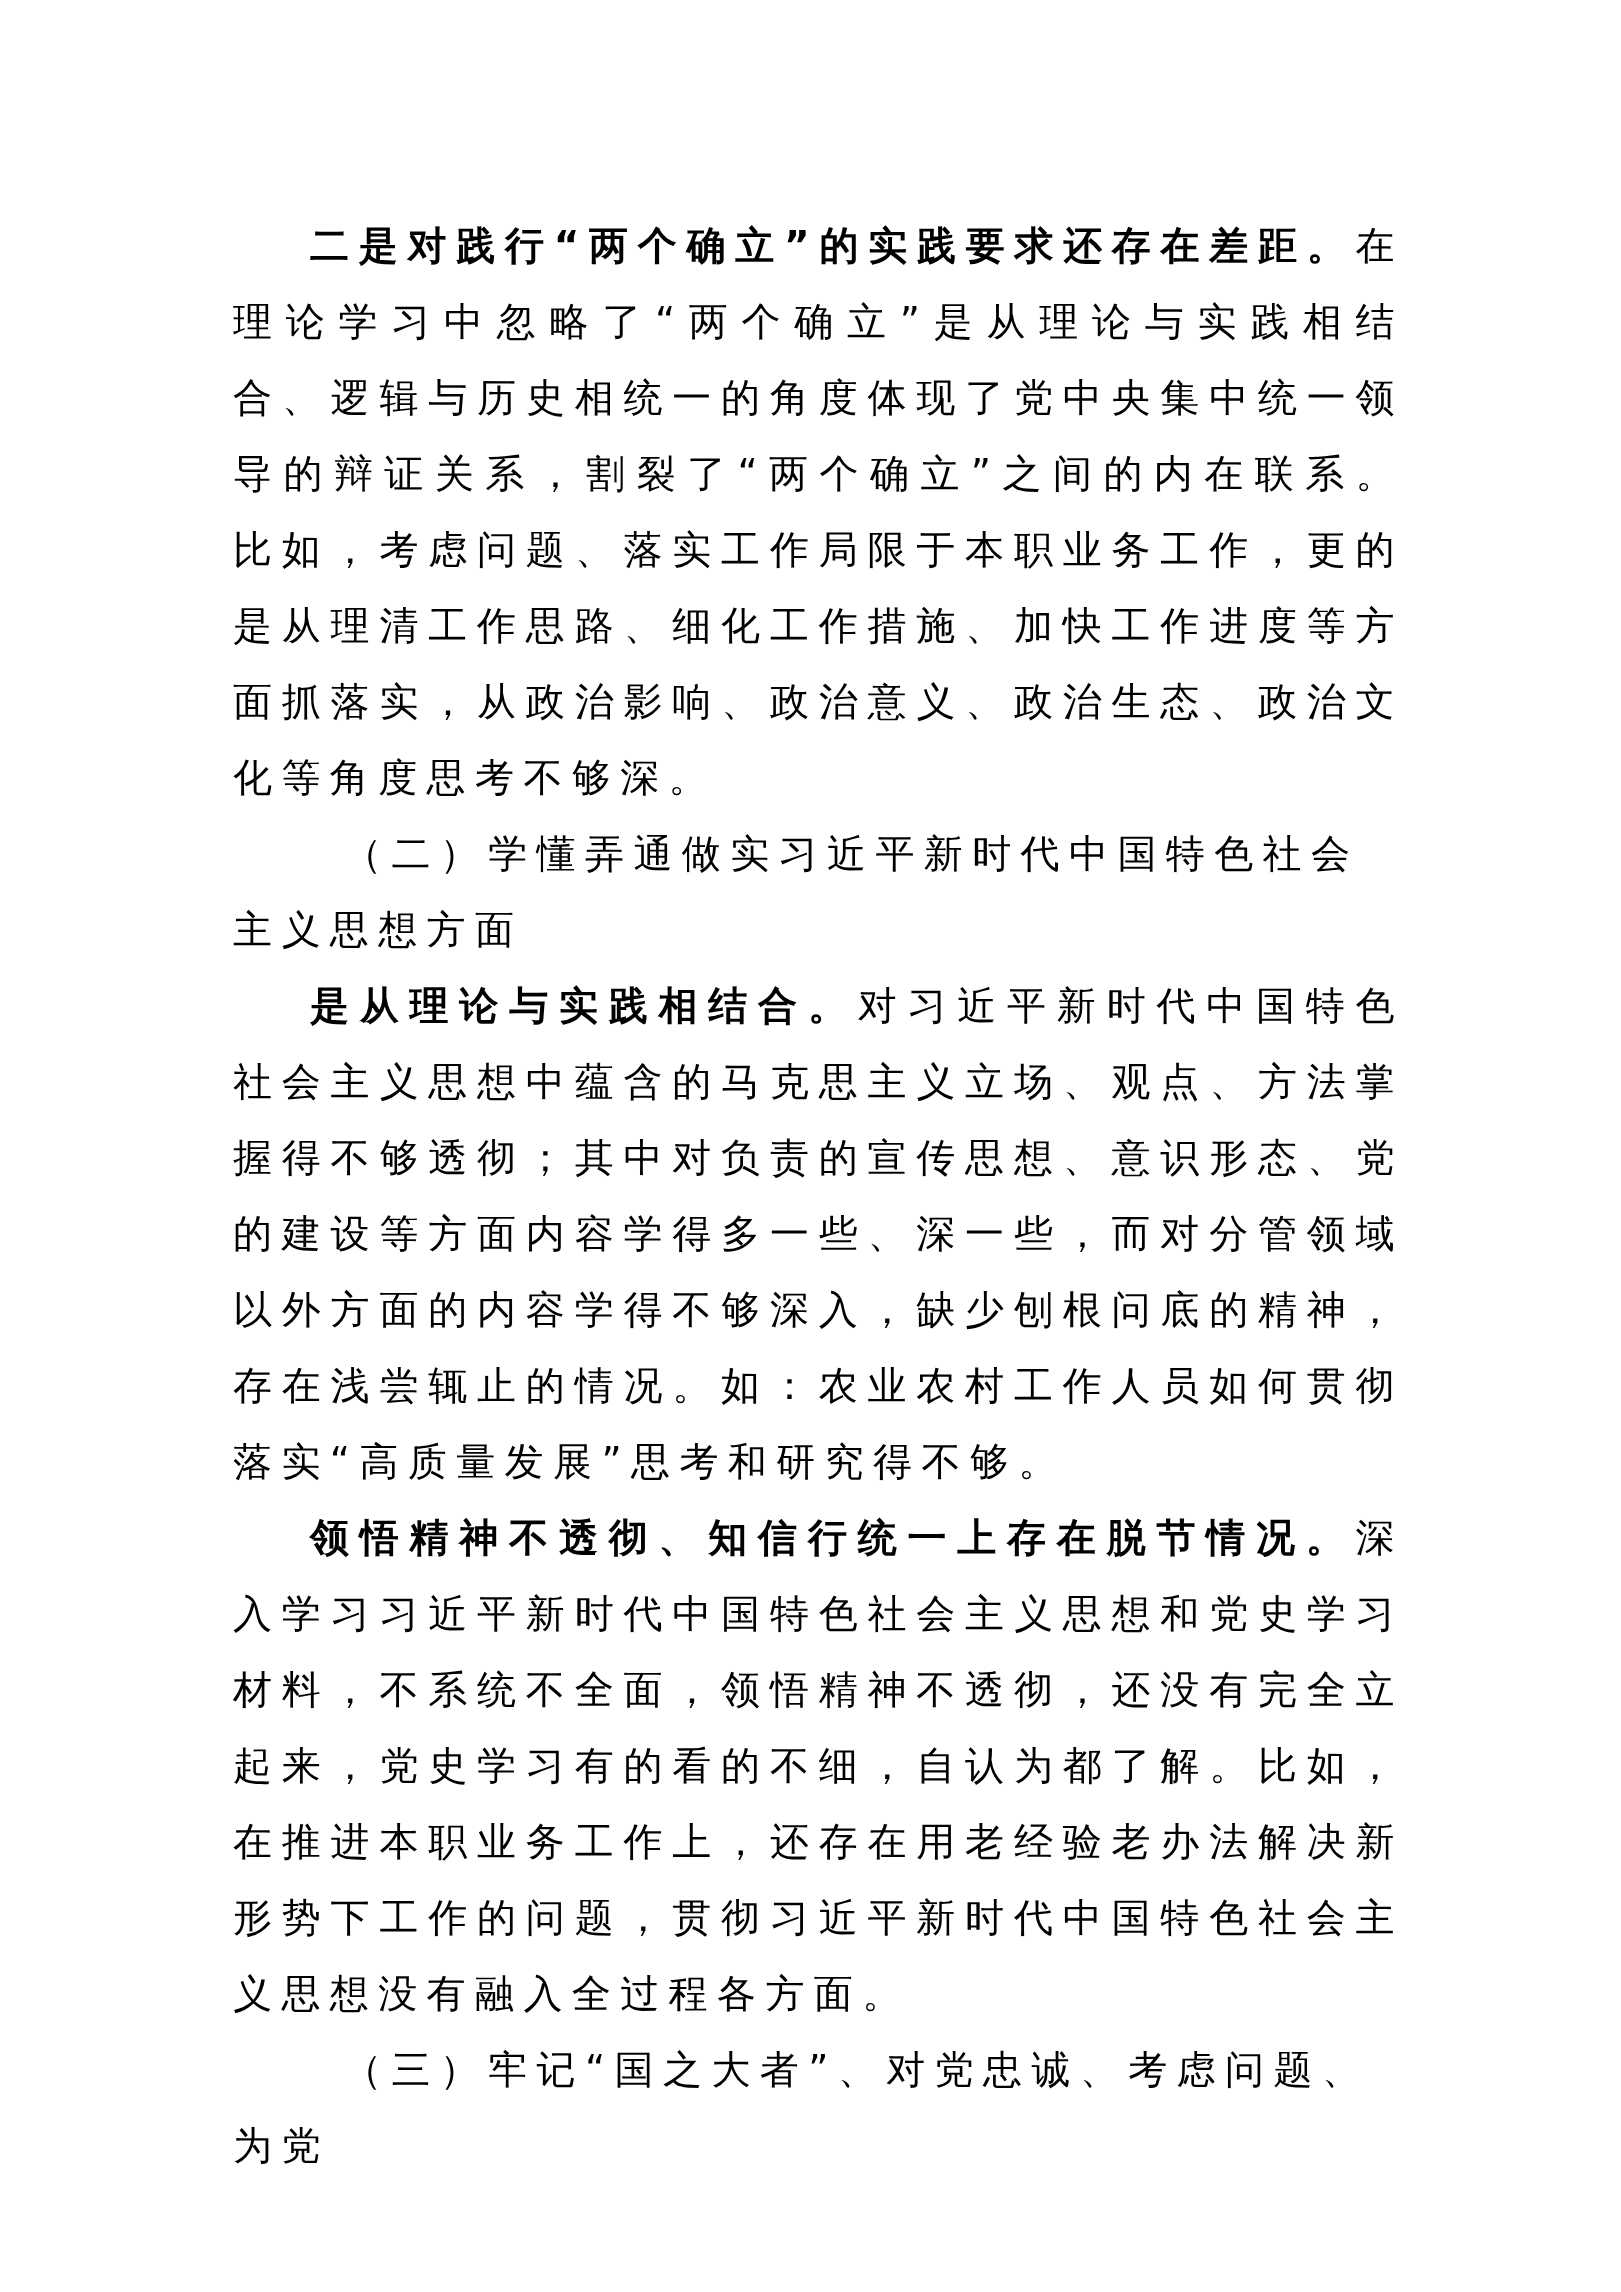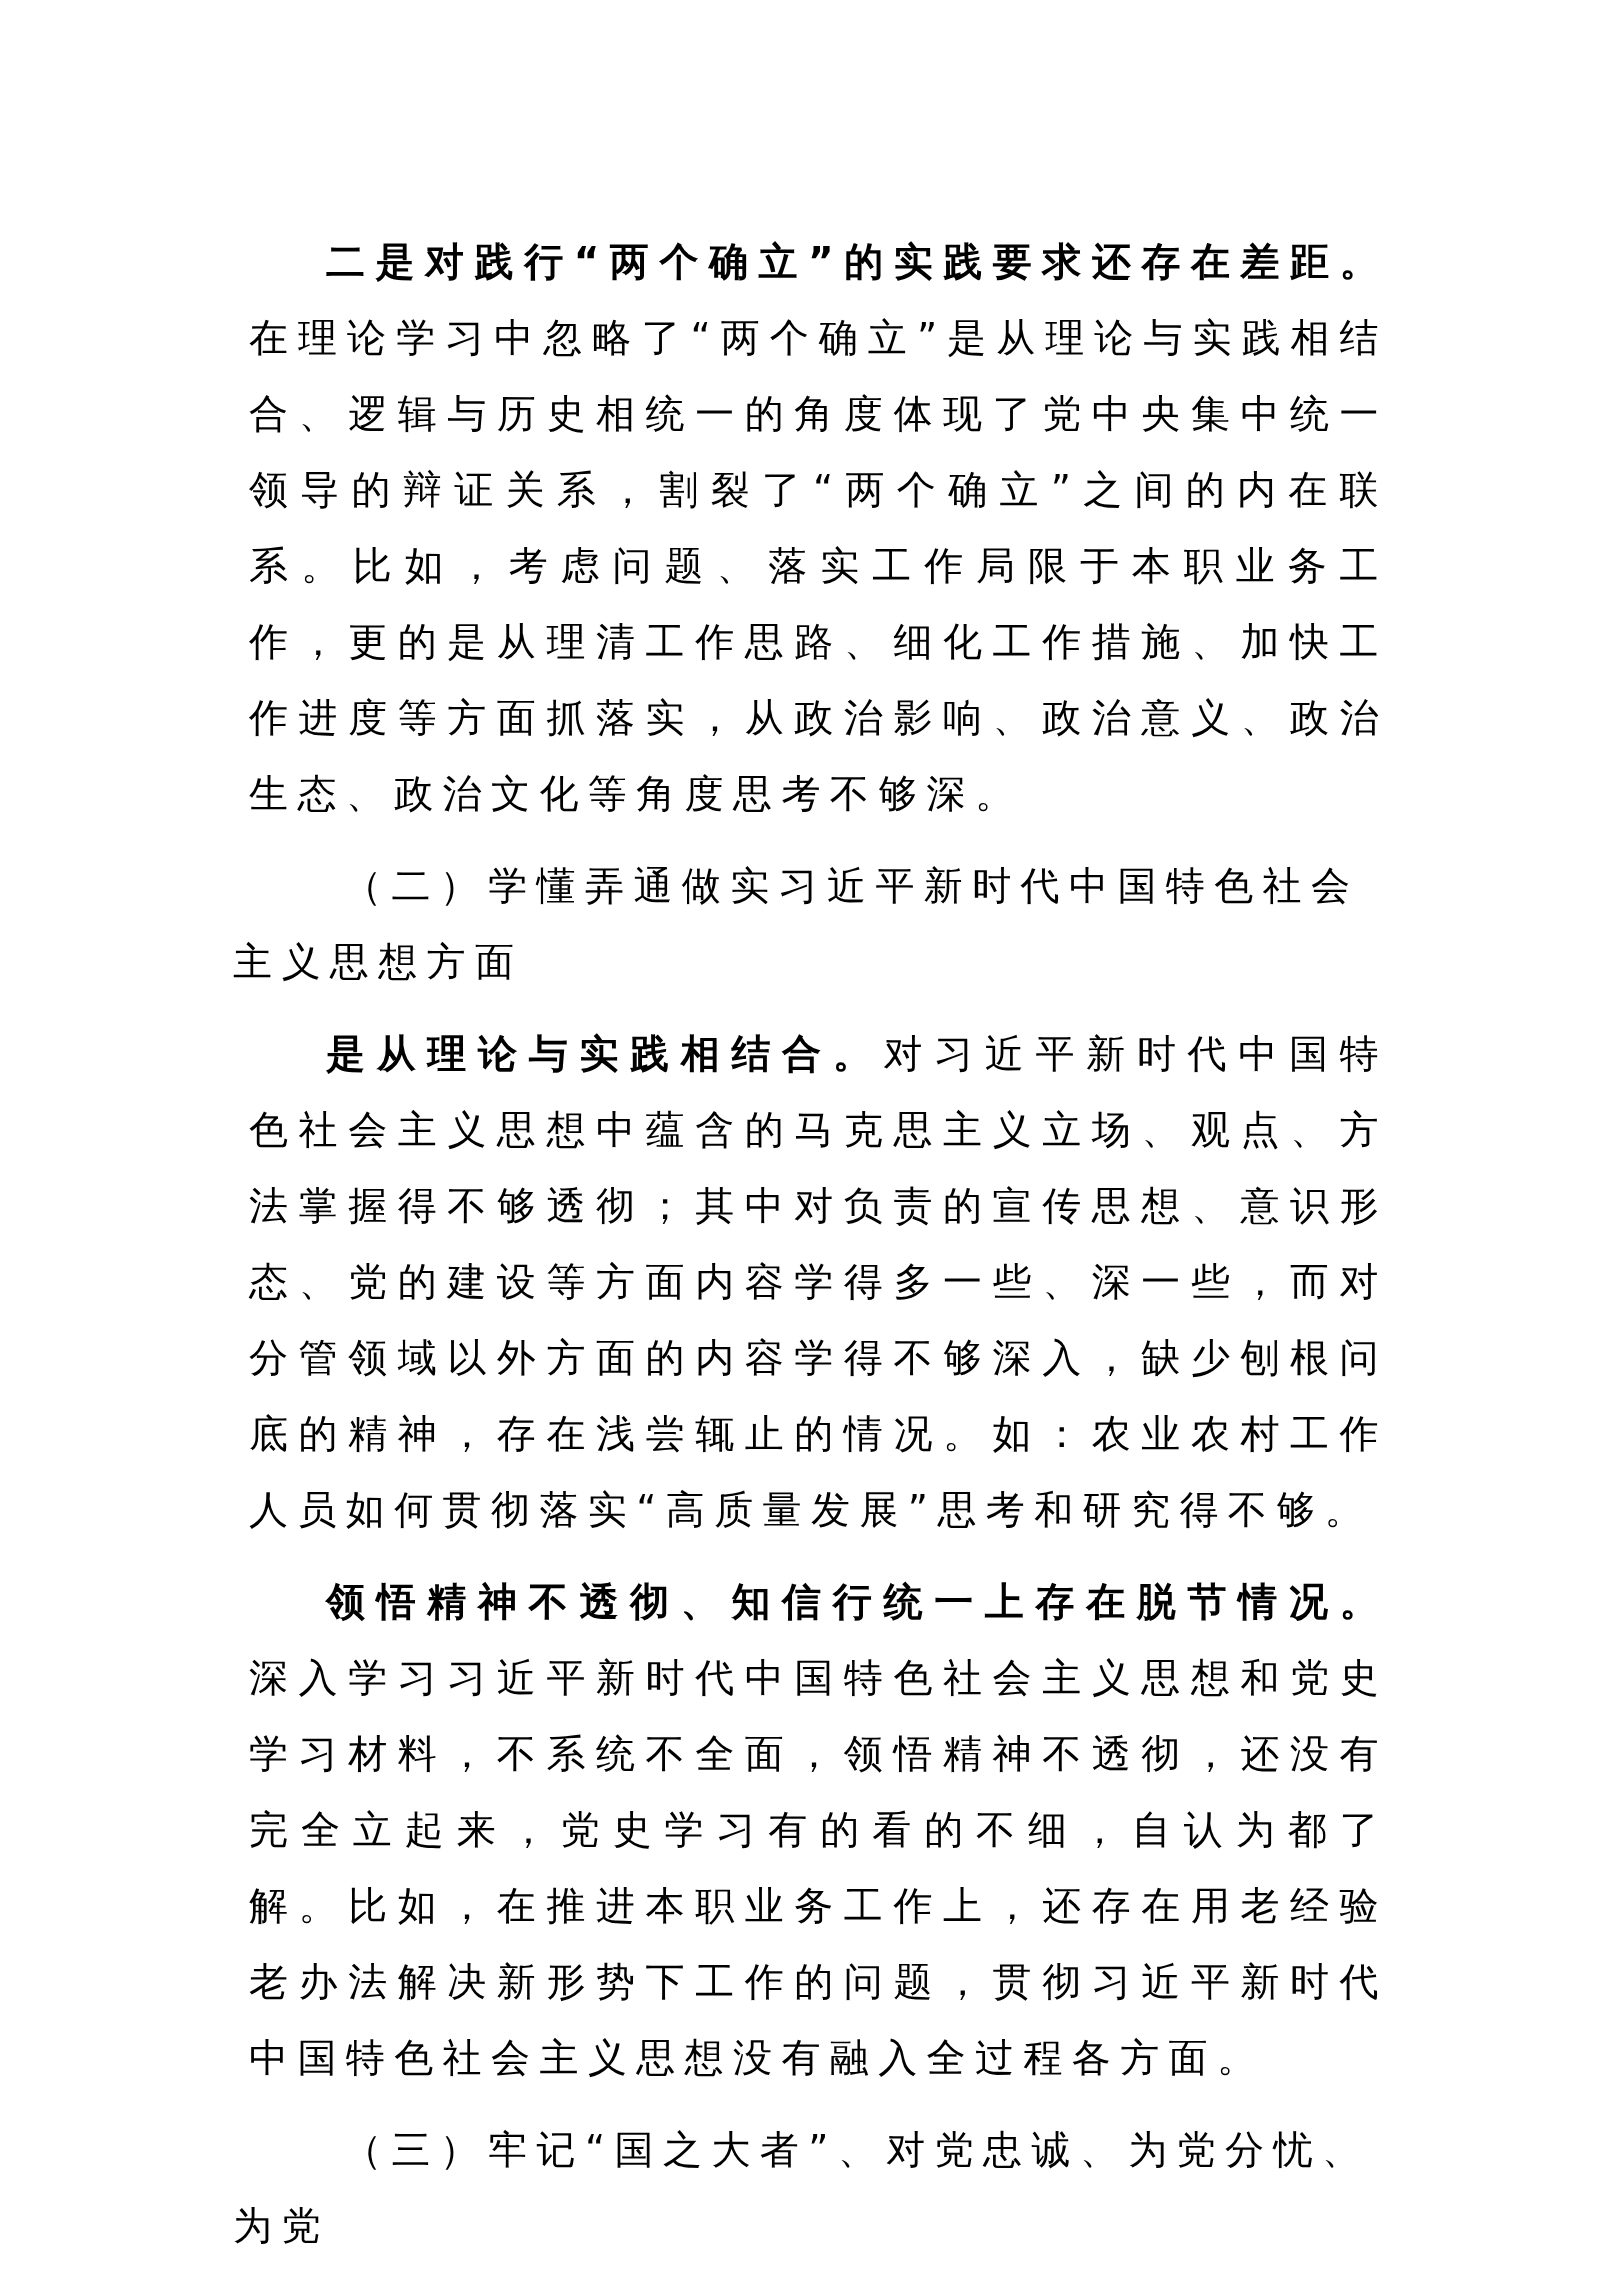--- a/index.html
+++ b/index.html
@@ -1,27 +1,27 @@
 <!DOCTYPE html>
 <html><head>
 <meta charset="utf-8">
 <style>
   html, body { margin: 0; padding: 0; background: #ffffff; }
   body { width: 1621px; height: 2293px; position: relative; overflow: hidden;
          font-family: "DejaVu Sans", "Liberation Sans", sans-serif; color: #000; }
   .page { position: absolute; left: 233px; top: 208px; width: 1171px; }
-  .p { font-size: 39px; line-height: 76px; letter-spacing: 9.4px; margin: 16px;
+  .p { font-size: 39px; line-height: 76px; letter-spacing: 9.4px; margin: 0;
        text-align: justify; text-indent: 77px; word-break: break-all; }
   .p b { font-weight: bold; }
   .h { font-size: 39px; line-height: 76px; letter-spacing: 9.4px; margin: 0;
        font-weight: normal; text-indent: 110px; word-break: break-all; }
 </style>
 </head>
 <body>
 
 <div class="page">
   <p class="p"><b>二是对践行“两个确立”的实践要求还存在差距。</b><span>在理论学习中忽略了“两个确立”是从理论与实践相结合、逻辑与历史相统一的角度体现了党中央集中统一领导的辩证关系，割裂了“两个确立”之间的内在联系。比如，考虑问题、落实工作局限于本职业务工作，更的是从理清工作思路、细化工作措施、加快工作进度等方面抓落实，从政治影响、政治意义、政治生态、政治文化等角度思考不够深。</span></p>
   <p class="h">（二）学懂弄通做实习近平新时代中国特色社会主义思想方面</p>
   <p class="p"><b>是从理论与实践相结合。</b><span>对习近平新时代中国特色社会主义思想中蕴含的马克思主义立场、观点、方法掌握得不够透彻；其中对负责的宣传思想、意识形态、党的建设等方面内容学得多一些、深一些，而对分管领域以外方面的内容学得不够深入，缺少刨根问底的精神，存在浅尝辄止的情况。如：农业农村工作人员如何贯彻落实“高质量发展”思考和研究得不够。</span></p>
   <p class="p"><b>领悟精神不透彻、知信行统一上存在脱节情况。</b><span>深入学习习近平新时代中国特色社会主义思想和党史学习材料，不系统不全面，领悟精神不透彻，还没有完全立起来，党史学习有的看的不细，自认为都了解。比如，在推进本职业务工作上，还存在用老经验老办法解决新形势下工作的问题，贯彻习近平新时代中国特色社会主义思想没有融入全过程各方面。</span></p>
-  <p class="h">（三）牢记“国之大者”、对党忠诚、为党分忧、为党</p>
+  <p class="h">（三）牢记“国之大者”、对党忠诚、考虑问题、为党</p>
 </div>
 
 
 </body></html>

